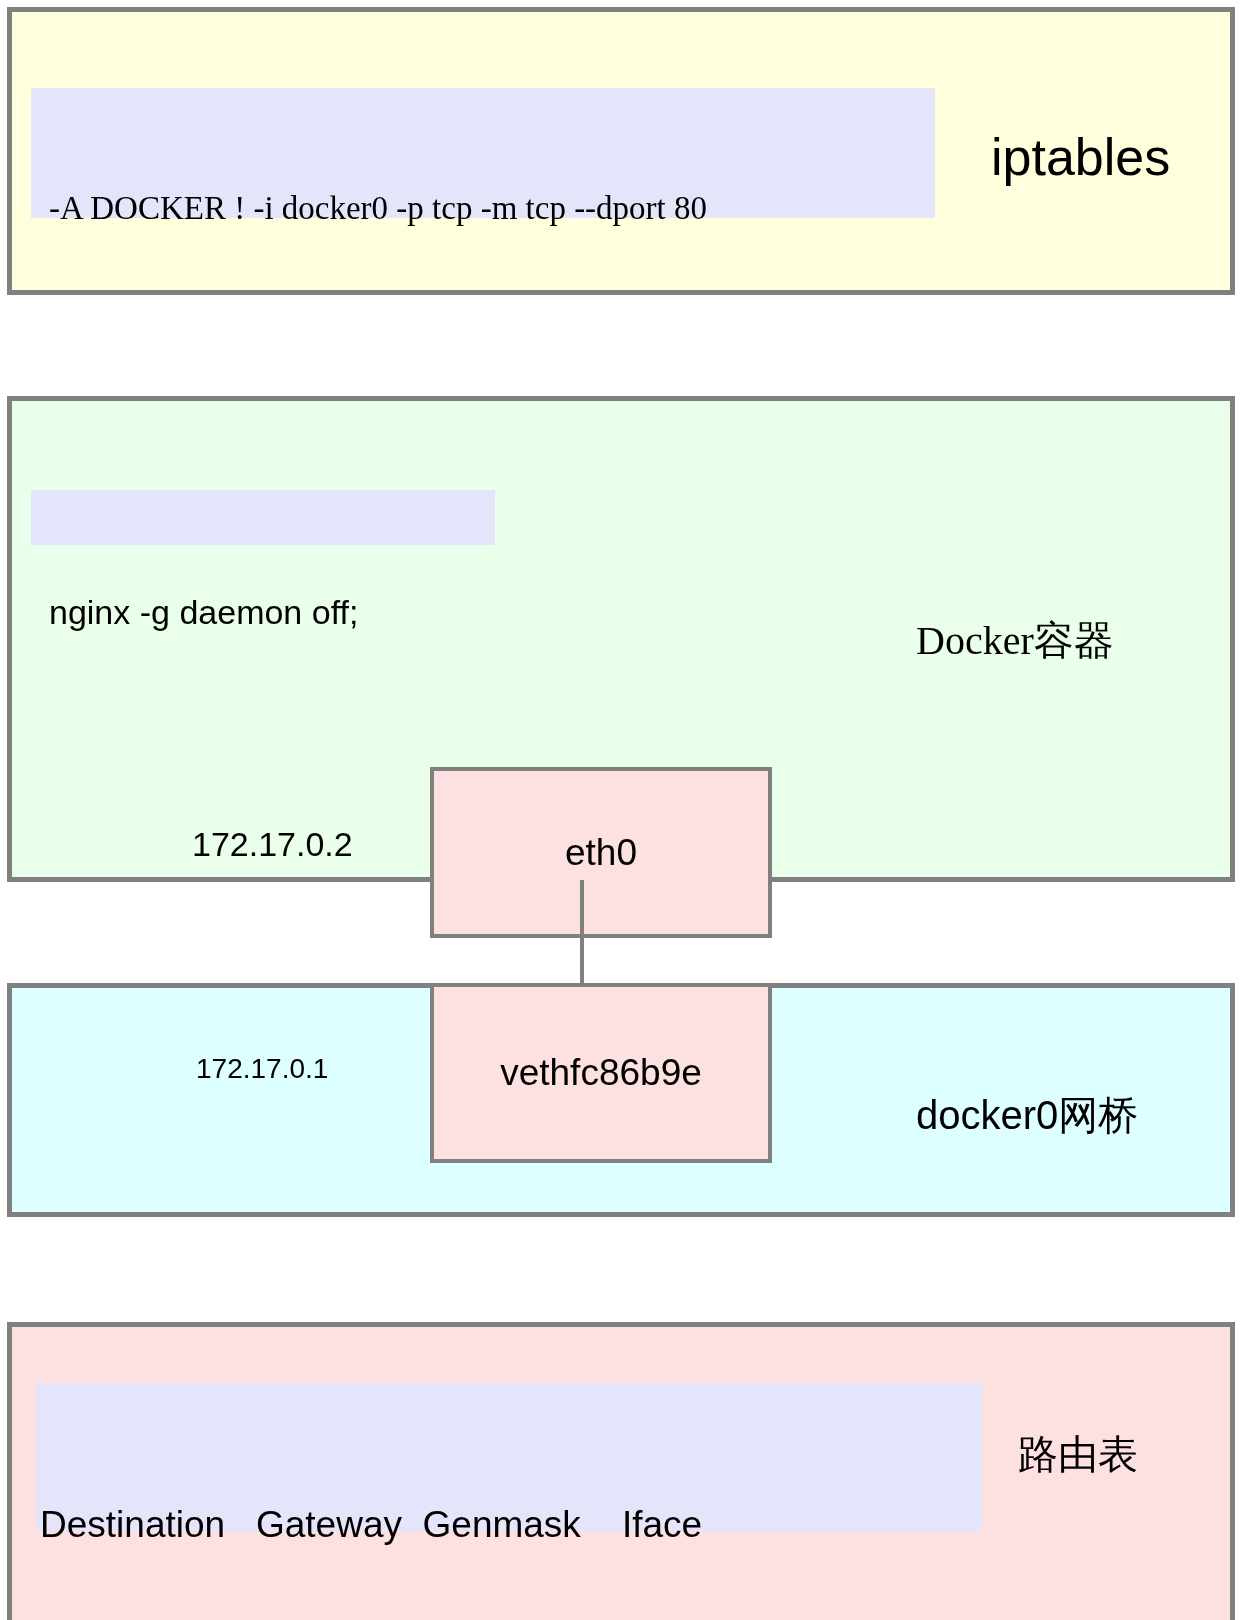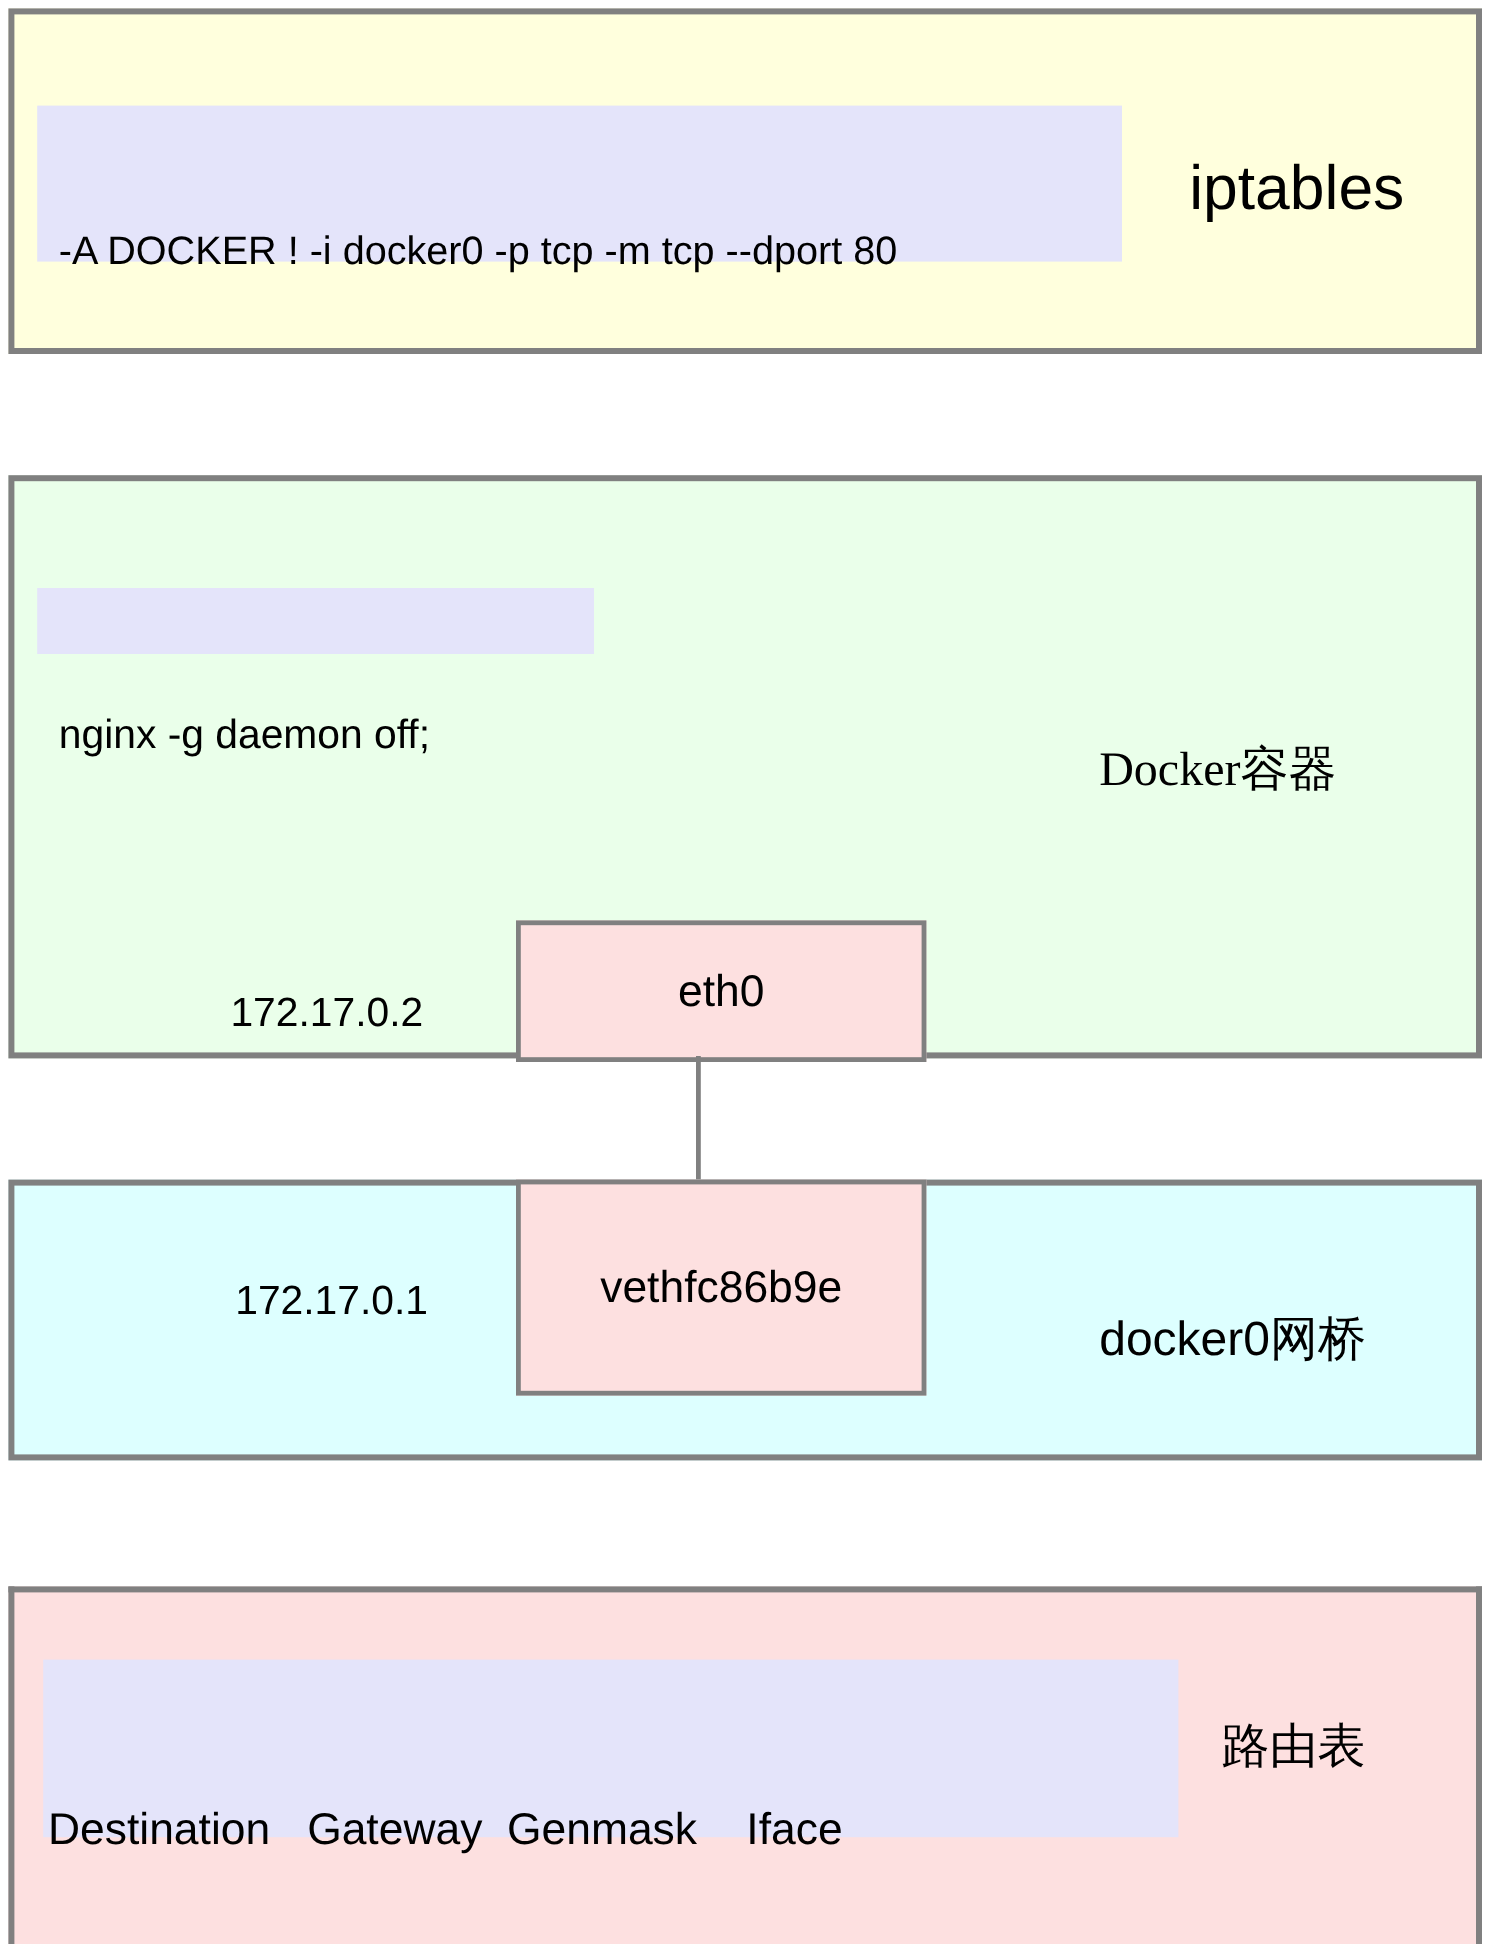--- a/index.html
+++ b/index.html
@@ -64,20 +64,21 @@
     white-space: pre;
     line-height: 1.26;
   }
   .code-iptables {
     left: 31px;
     top: 88px;
     width: 904px;
     height: 130px;
     padding: 17px 18px 0 18px;
     font-size: 33px;
+    font-family: Liberation Serif, serif;
   }
   .code-nginx {
     left: 31px;
     top: 490px;
     width: 464px;
     height: 55px;
     padding: 15px 18px 0 18px;
     font-size: 34px;
   }
   .code-route {
@@ -101,21 +102,21 @@
     background: #fde0e0;
     display: flex;
     align-items: center;
     justify-content: center;
     font-size: 37px;
   }
   .iface-eth0 {
     left: 430px;
     top: 767px;
     width: 342px;
-    height: 118px;
+    height: 171px;
   }
   .iface-veth {
     left: 430px;
     top: 983px;
     width: 342px;
     height: 180px;
     text-align: center;
   }
 
   
@@ -145,22 +146,21 @@
     font-size: 40px;
   }
   .label-ip-container {
     left: 192px;
     top: 825px;
     font-size: 34px;
   }
   .label-ip-bridge {
     left: 196px;
     top: 1053px;
-    font-size: 34px;
-    margin-top: 12px;
+    font-size: 28px;
   }
 
   
   .connector {
     position: absolute;
     left: 580px;
     top: 880px;
     width: 4px;
     height: 110px;
     background: #808080;

